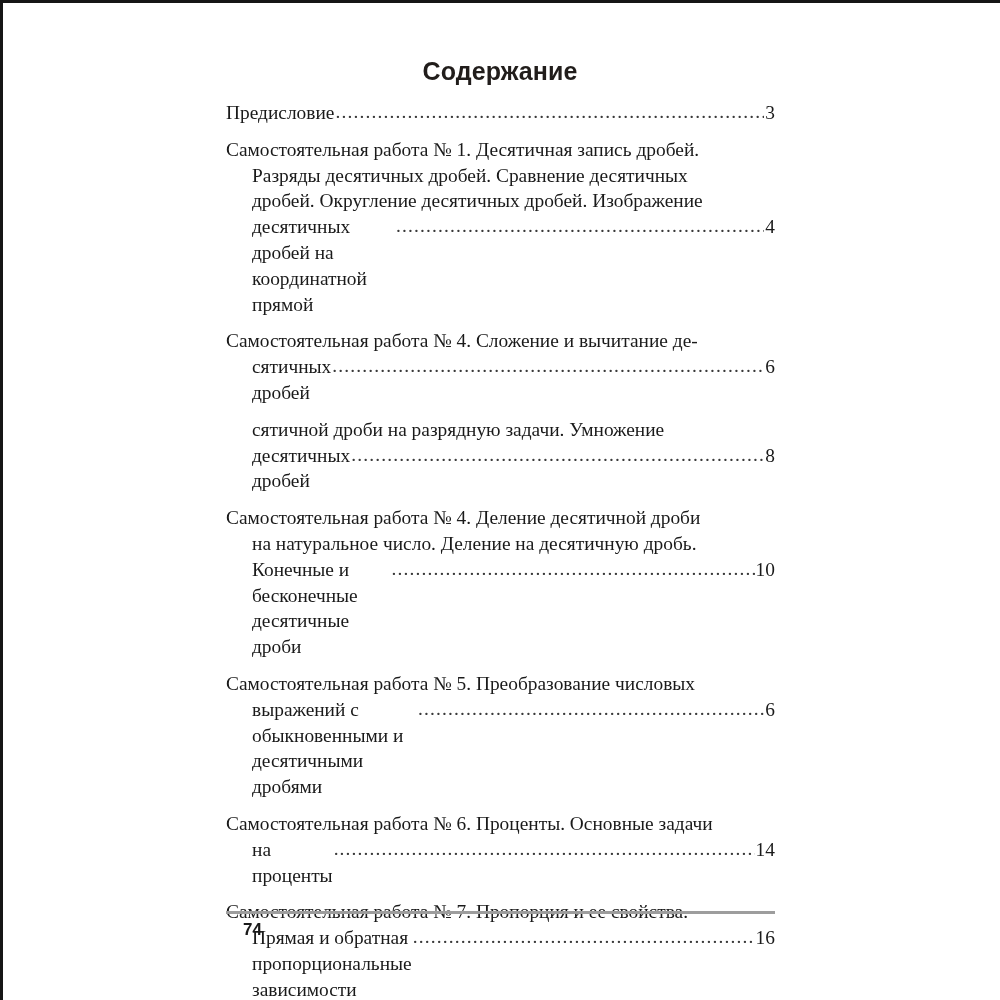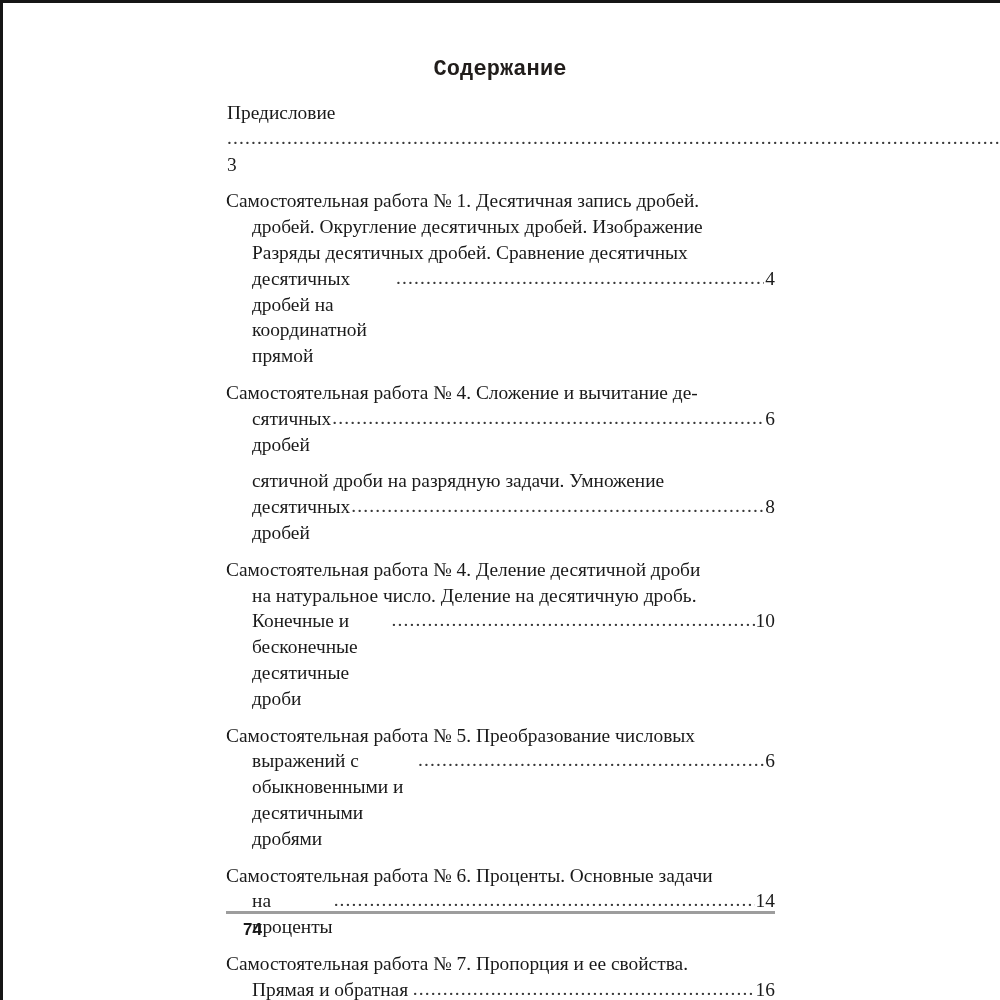--- a/index.html
+++ b/index.html
@@ -39,23 +39,23 @@
     height: 1000px;
     box-sizing: border-box;
   }
 
   .toc-heading {
     position: absolute;
     left: 0;
     top: 57px;
     width: 1000px;
     text-align: center;
-    font-family: Liberation Mono, monospace;
+    font-family: Liberation Sans, sans-serif;
     font-weight: bold;
-    font-size: 22px;
+    font-size: 25px;
     letter-spacing: 0.1px;
     color: #211d1b;
   }
 
   .toc-list {
     position: absolute;
     left: 226px;
     top: 100px;
     width: 549px;
   }
@@ -69,21 +69,21 @@
   .toc-entry:last-child { margin-bottom: 0; }
 
   
   .last-line {
     display: flex;
     align-items: baseline;
     padding-left: 26px;
     width: 100%;
     box-sizing: border-box;
   }
-  .last-line.no-indent { padding-left: 0; flex-direction: column; }
+  .last-line.no-indent { padding-left: 0; }
 
   .last-line .txt {
     flex: 0 1 auto;
     white-space: pre-wrap;
   }
   .last-line .dots {
     flex: 1 1 auto;
     overflow: hidden;
     white-space: nowrap;
     margin: 0 1px;
@@ -140,22 +140,22 @@
   <div class="toc-list" id="toc-list">
       <div class="toc-entry">
         <div class="last-line no-indent">
           <span class="txt">Предисловие</span>
           <span class="dots">...............................................................................................................................................................</span>
           <span class="pageno">3</span>
         </div>
       </div>
       <div class="toc-entry">
         <div class="body-lines">Самостоятельная работа № 1. Десятичная запись дробей.</div>
+        <div class="body-lines cont">Разряды десятичных дробей. Сравнение десятичных</div>
         <div class="body-lines cont">дробей. Округление десятичных дробей. Изображение</div>
-        <div class="body-lines cont">Разряды десятичных дробей. Сравнение десятичных</div>
         <div class="last-line">
           <span class="txt">десятичных дробей на координатной прямой</span>
           <span class="dots">...............................................................................................................................................................</span>
           <span class="pageno">4</span>
         </div>
       </div>
       <div class="toc-entry">
         <div class="body-lines">Самостоятельная работа № 4. Сложение и вычитание де-</div>
         <div class="last-line">
           <span class="txt">сятичных дробей</span>

